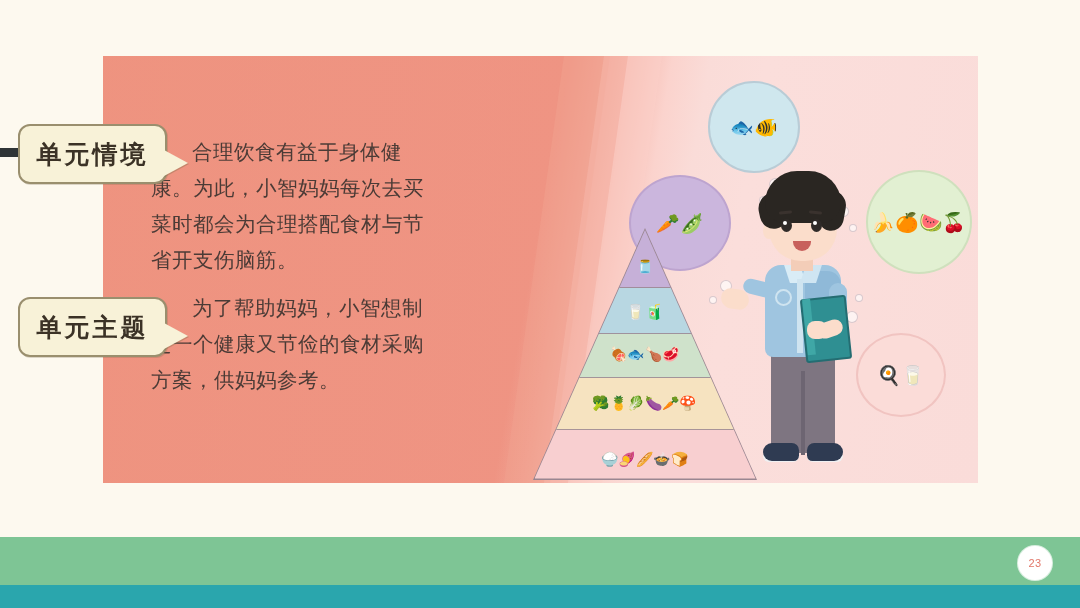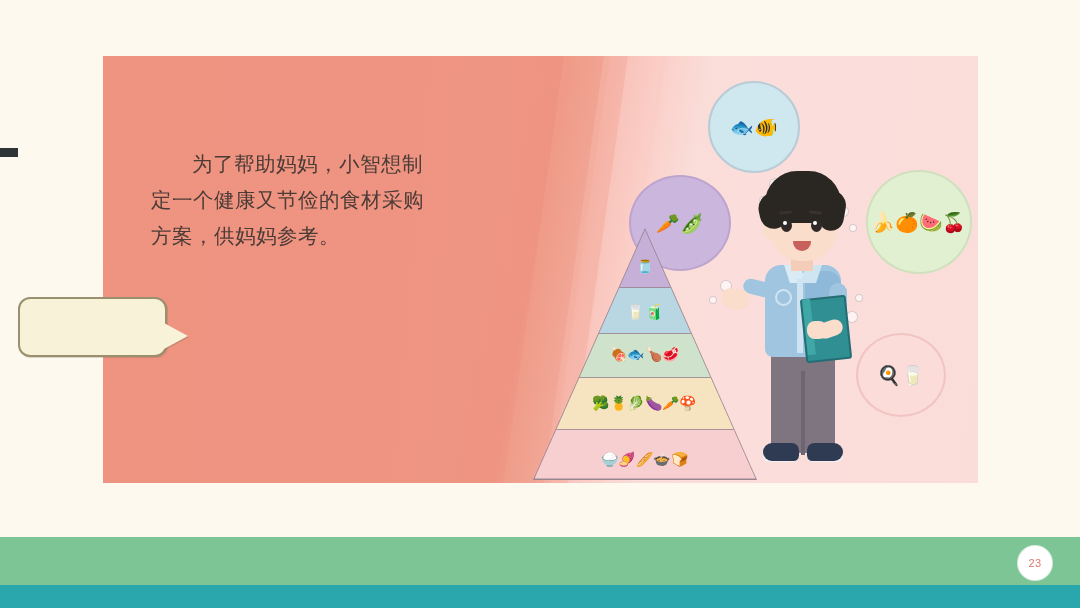--- a/index.html
+++ b/index.html
@@ -185,20 +185,21 @@
   <div class="left-tick"></div>
 
   <div class="panel">
     <div class="panel-bg"></div>
     <div class="panel-stripe stripe-a"></div>
     <div class="panel-stripe stripe-b"></div>
     <div class="panel-stripe stripe-c"></div>
     <div class="panel-veil"></div>
 
     <div class="text-block">
+      <p class="para">合理饮食有益于身体健康。为此，小智妈妈每次去买菜时都会为合理搭配食材与节省开支伤脑筋。</p>
       <p class="para para-2">为了帮助妈妈，小智想制定一个健康又节俭的食材采购方案，供妈妈参考。</p>
     </div>
 
     <div class="bubble b-fish">🐟🐠</div>
     <div class="bubble b-veg">🥕🫛</div>
     <div class="bubble b-fruit">🍌🍊🍉🍒</div>
     <div class="bubble b-egg">🍳🥛</div>
     <div class="dot d1"></div>
     <div class="dot d2"></div>
     <div class="dot d3"></div>
@@ -264,21 +265,26 @@
       <div class="b-part eye eye-l">
           <span class="eye-w"></span>
         </div>
       <div class="b-part eye eye-r">
           <span class="eye-w"></span>
         </div>
       <div class="b-part mouth"></div>
     </div>
   </div>
 
+  <div class="callout" id="callout-situation">
+    <span>单元情境</span>
+    <span class="tail"></span>
+  </div>
   <div class="callout" id="callout-theme">
+    <span>单元主题</span>
     <span class="tail"></span>
   </div>
 
   <div class="band-green"></div>
   <div class="band-teal"></div>
   <div class="page-badge">23</div>
 
 </div>
 
 </body></html>

